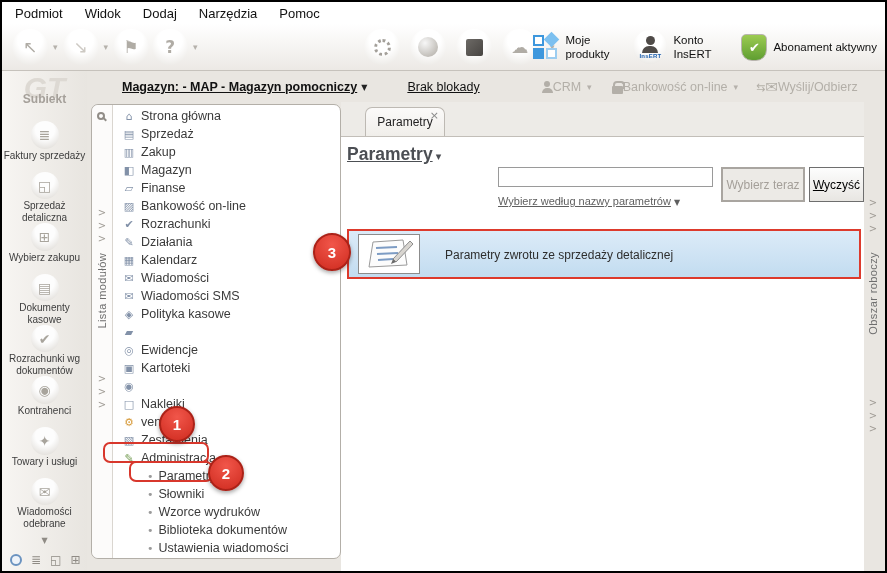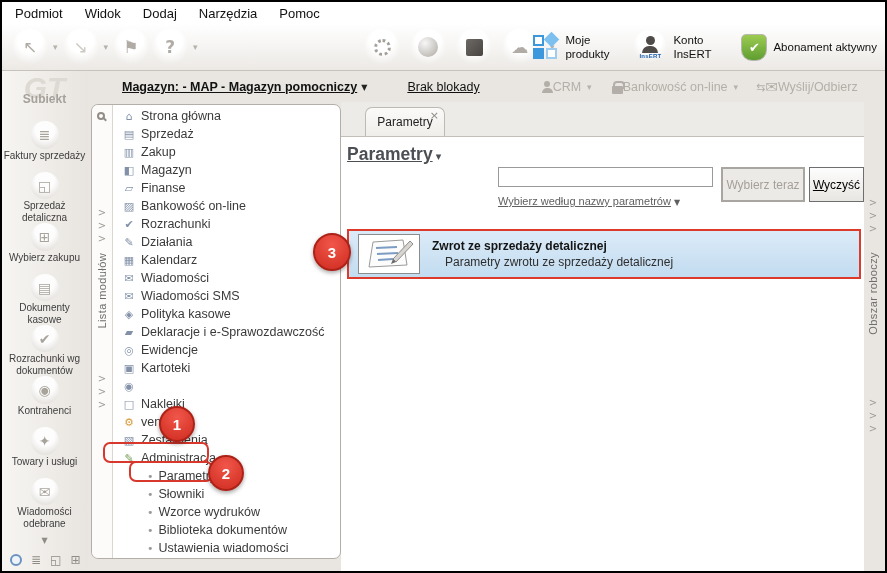--- a/index.html
+++ b/index.html
@@ -375,21 +375,20 @@
           <div class="mrow">
             <span class="micon glyph">✉</span>
             <span class="mlabel">Wiadomości SMS</span>
           </div>
           <div class="mrow">
             <span class="micon glyph">◈</span>
             <span class="mlabel">Polityka kasowe</span>
           </div>
           <div class="mrow">
             <span class="micon glyph">▰</span>
-            <span class="mlabel">Deklaracje i e-Sprawozdawczość</span>
           </div>
           <div class="mrow">
             <span class="micon glyph">◎</span>
             <span class="mlabel">Ewidencje</span>
           </div>
           <div class="mrow">
             <span class="micon glyph">▣</span>
             <span class="mlabel">Kartoteki</span>
           </div>
           <div class="mrow">
@@ -460,21 +459,20 @@
           <svg width="52" height="34" viewBox="0 0 52 34">
             <path d="M10 5 L40 3 L44 28 L6 30 Z" fill="#fcfcfc" stroke="#9a9a9a" stroke-width="1"></path>
             <line x1="13" y1="11" x2="34" y2="10" stroke="#7d9cc4" stroke-width="2"></line>
             <line x1="14" y1="17" x2="35" y2="16" stroke="#7d9cc4" stroke-width="2"></line>
             <line x1="15" y1="23" x2="30" y2="22" stroke="#7d9cc4" stroke-width="2"></line>
             <path d="M30 22 L47 4 L50 7 L33 25 Z" fill="#d8d5d0" stroke="#8c8c8c" stroke-width="1"></path>
             <path d="M30 22 L33 25 L28 27 Z" fill="#6b6b6b"></path>
           </svg>
         </div>
         <div class="result-text">
-          <div class="rt-title">Zwrot ze sprzedaży detalicznej</div>
           <div class="rt-sub">Parametry zwrotu ze sprzedaży detalicznej</div>
         </div>
       </div>
     </div>
   </div>
 
   <div class="right-strip">
     <div class="chev-col" style="top:95px;">
       <span class="glyph">&gt;</span>
         <span class="glyph">&gt;</span>

